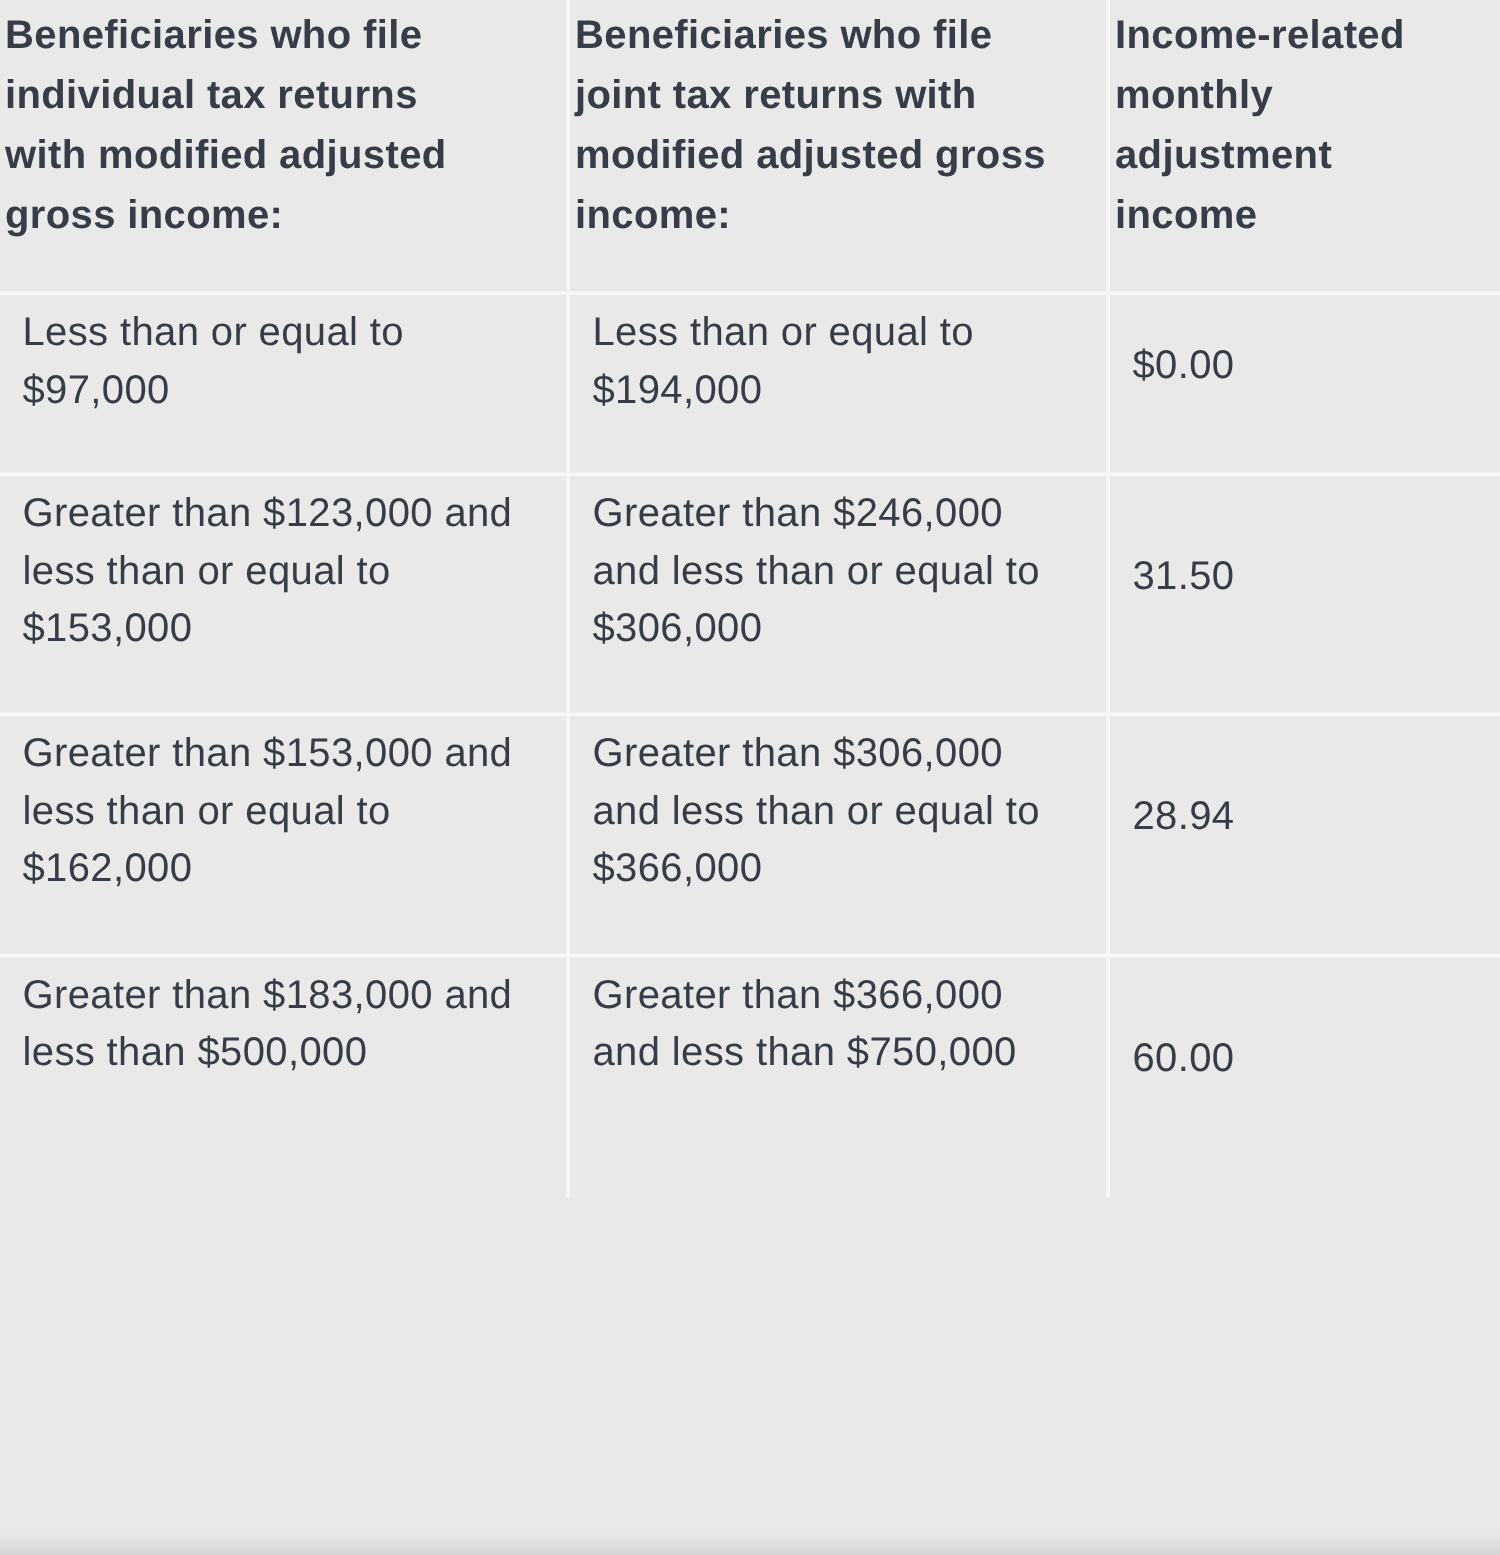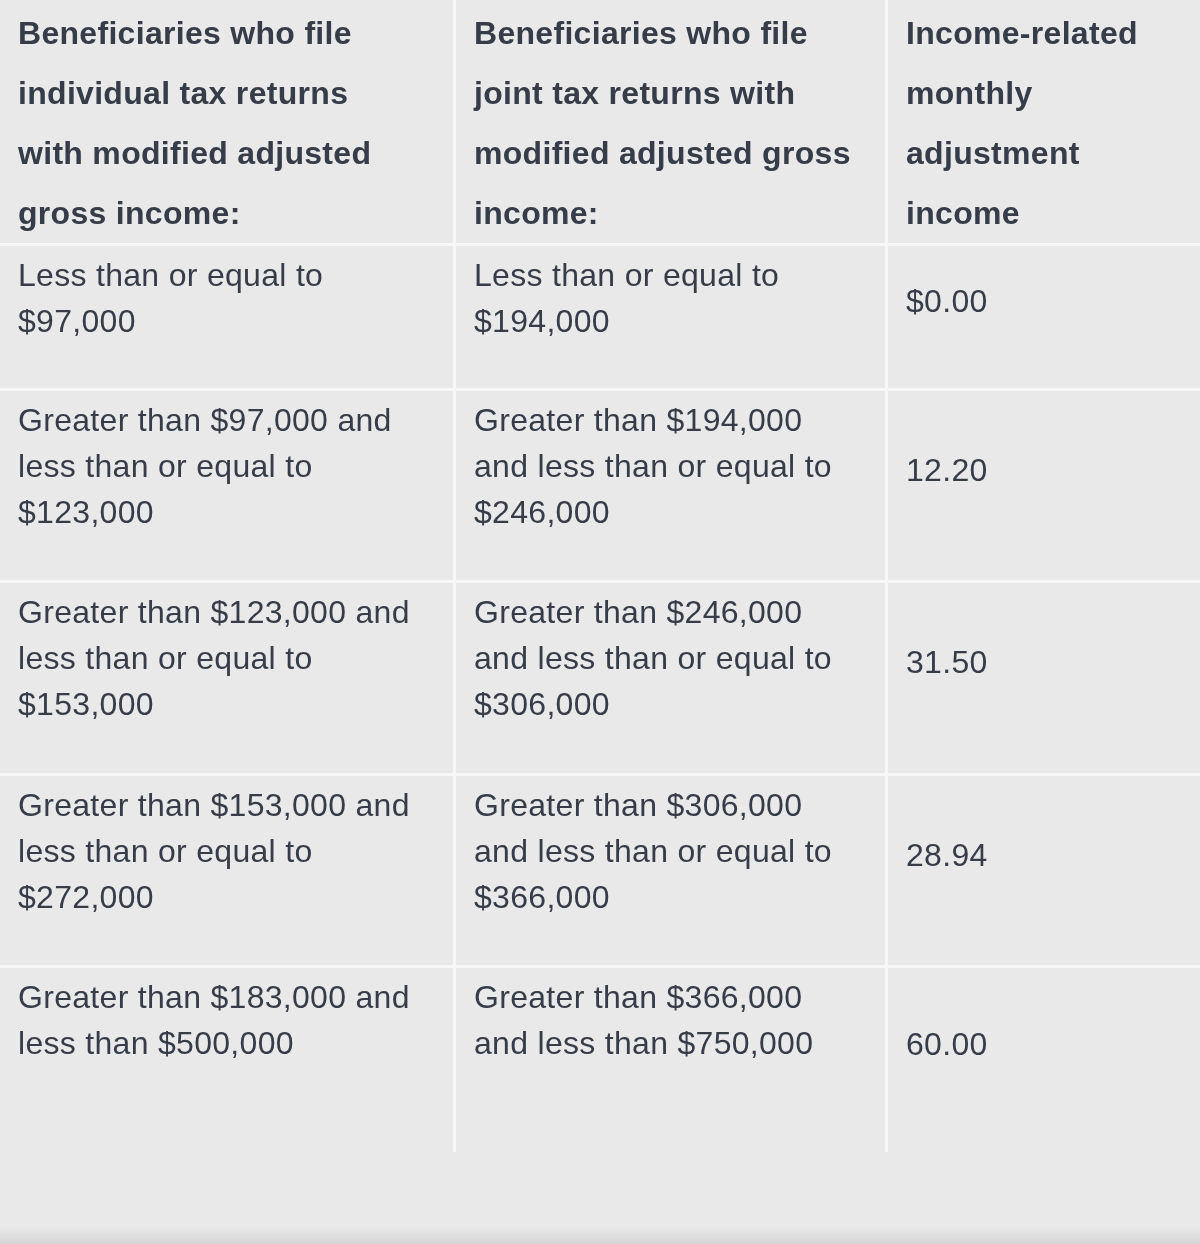--- a/index.html
+++ b/index.html
@@ -37,23 +37,23 @@
   tbody tr:nth-child(1) { height: 145px; }
   tbody tr:nth-child(2) { height: 192px; }
   tbody tr:nth-child(3) { height: 193px; }
   tbody tr:nth-child(4) { height: 192px; }
   tbody tr:nth-child(5) { height: 184px; }
   tbody tr:nth-child(6) { height: 139px; }
 
   th {
     vertical-align: top;
     font-size: 32px;
-    line-height: 60px;
+    line-height: 48px;
     font-weight: 700;
-    padding: 3px 20px 0 18px;
+    padding: 3px 20px 0 4px;
   }
   td {
     vertical-align: top;
     font-size: 32px;
     line-height: 46px;
     font-weight: 400;
     padding: 6px 16px 0 18px;
   }
   td.amount-cell {
     vertical-align: middle;
@@ -97,41 +97,32 @@
   </thead>
   <tbody>
       <tr>
         <td>Less than or equal to
 $97,000</td>
         <td>Less than or equal to
 $194,000</td>
         <td class="amount-cell">$0.00</td>
       </tr>
       <tr>
-        <td>Greater than $97,000 and
-less than or equal to
-$123,000</td>
-        <td>Greater than $194,000
-and less than or equal to
-$246,000</td>
-        <td class="amount-cell">12.20</td>
-      </tr>
-      <tr>
         <td>Greater than $123,000 and
 less than or equal to
 $153,000</td>
         <td>Greater than $246,000
 and less than or equal to
 $306,000</td>
         <td class="amount-cell">31.50</td>
       </tr>
       <tr>
         <td>Greater than $153,000 and
 less than or equal to
-$272,000</td>
+$162,000</td>
         <td>Greater than $306,000
 and less than or equal to
 $366,000</td>
         <td class="amount-cell">28.94</td>
       </tr>
       <tr>
         <td>Greater than $183,000 and
 less than $500,000</td>
         <td>Greater than $366,000
 and less than $750,000</td>

